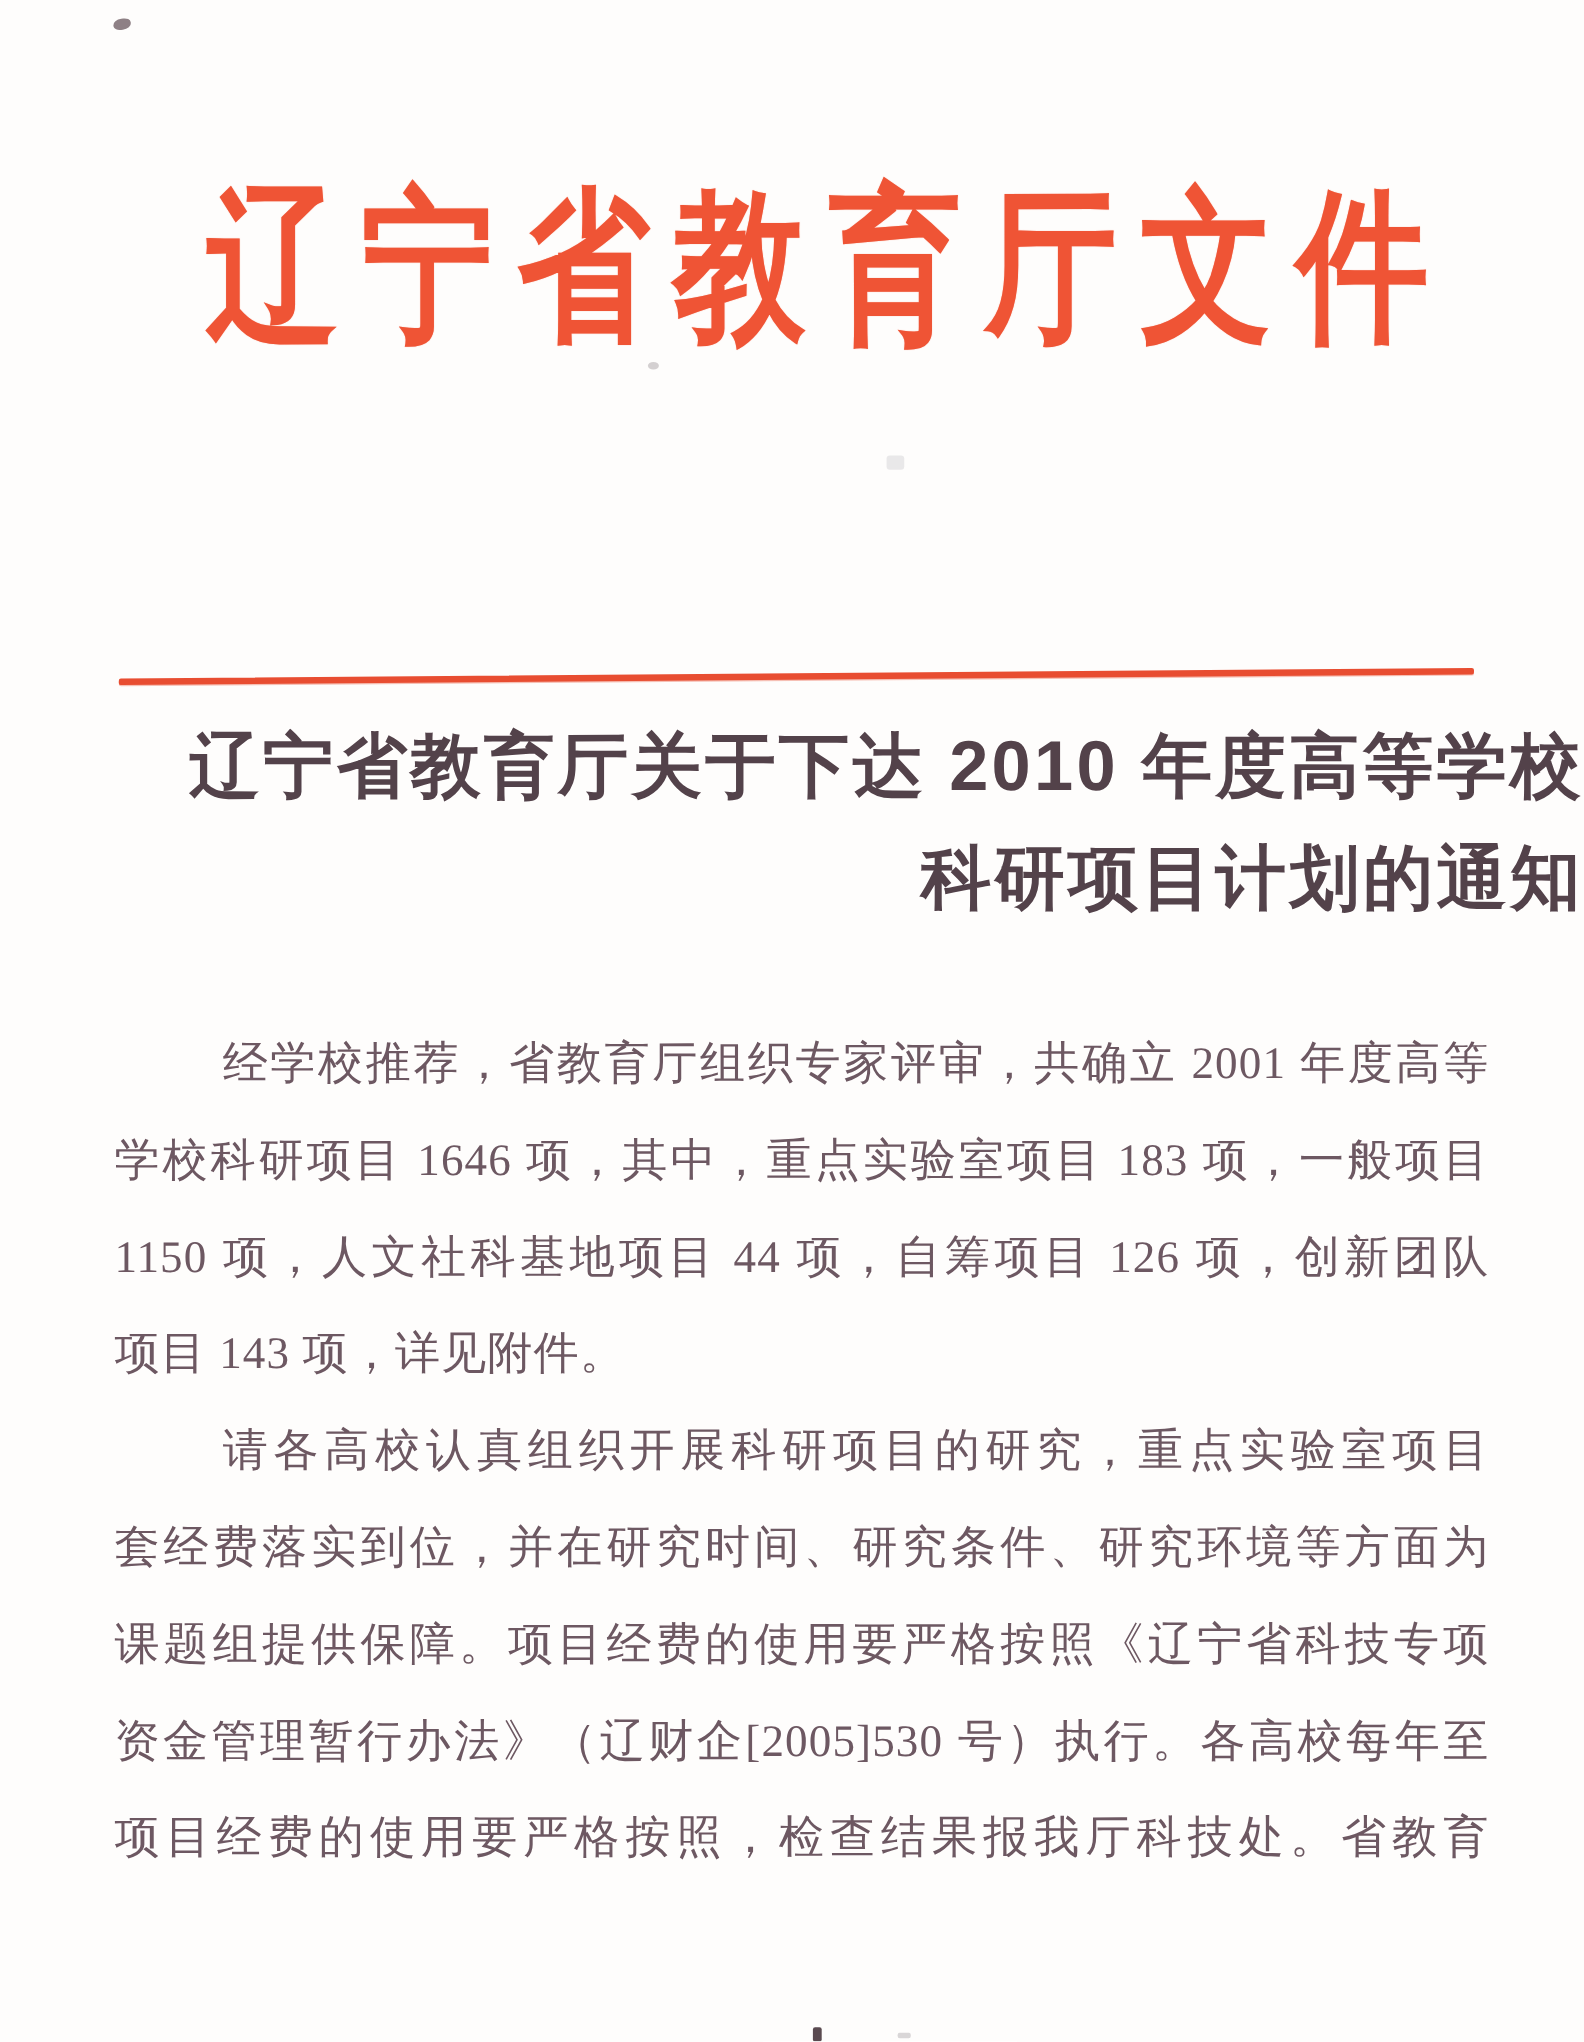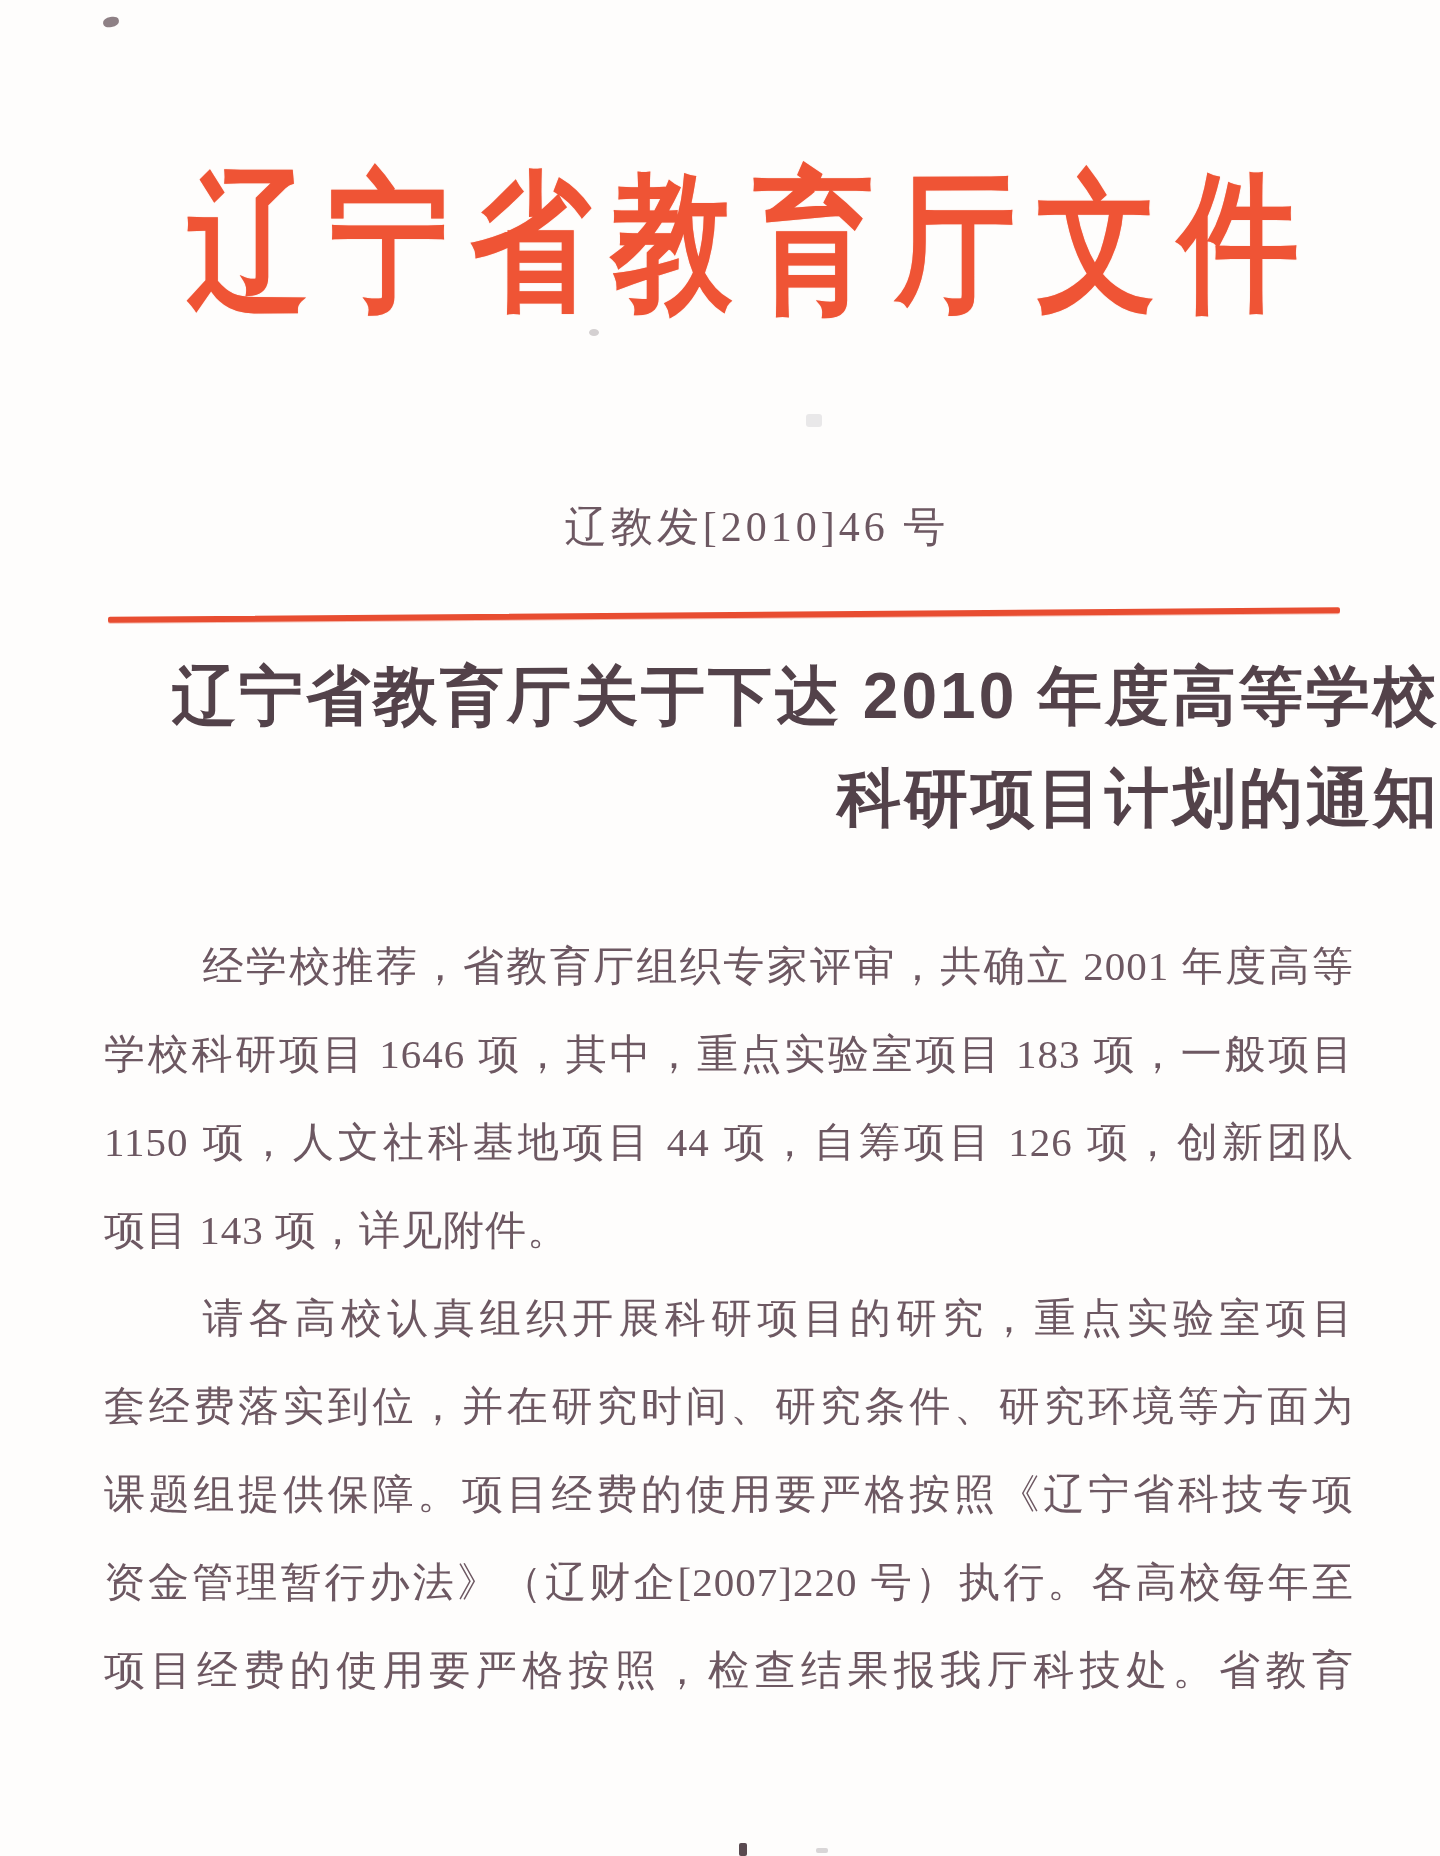--- a/index.html
+++ b/index.html
@@ -128,39 +128,38 @@
 
 <div class="page">
 
   <div class="smudge-top"></div>
 
   <div class="letterhead">辽宁省教育厅文件</div>
 
   <div class="artifact-dot"></div>
   <div class="artifact-faint"></div>
 
-  <div class="doc-number">辽教发[2010]46 号</div>
 
   <div class="red-rule"></div>
 
   <h1 class="doc-title">
     <span class="title-line">辽宁省教育厅关于下达 2010 年度高等学校</span>
     <span class="title-line">科研项目计划的通知</span>
   </h1>
 
   <div class="body-text">
 
     <div class="line fill indent">经学校推荐，省教育厅组织专家评审，共确立 2001 年度高等</div>
     <div class="line fill">学校科研项目 1646 项，其中，重点实验室项目 183 项，一般项目</div>
     <div class="line fill">1150 项，人文社科基地项目 44 项，自筹项目 126 项，创新团队</div>
     <div class="line">项目 143 项，详见附件。</div>
 
     <div class="line fill indent">请各高校认真组织开展科研项目的研究，重点实验室项目</div>
     <div class="line fill">套经费落实到位，并在研究时间、研究条件、研究环境等方面为</div>
     <div class="line fill">课题组提供保障。项目经费的使用要严格按照《辽宁省科技专项</div>
-    <div class="line fill">资金管理暂行办法》（辽财企[2007]220 号）执行。各高校每年至</div>
+    <div class="line fill">资金管理暂行办法》（辽财企[2005]530 号）执行。各高校每年至</div>
     <div class="line fill">项目经费的使用要严格按照，检查结果报我厅科技处。省教育</div>
   </div>
 
   <div class="bottom-mark"></div>
   <div class="bottom-mark-faint"></div>
 
 </div>
 
 </body></html>

